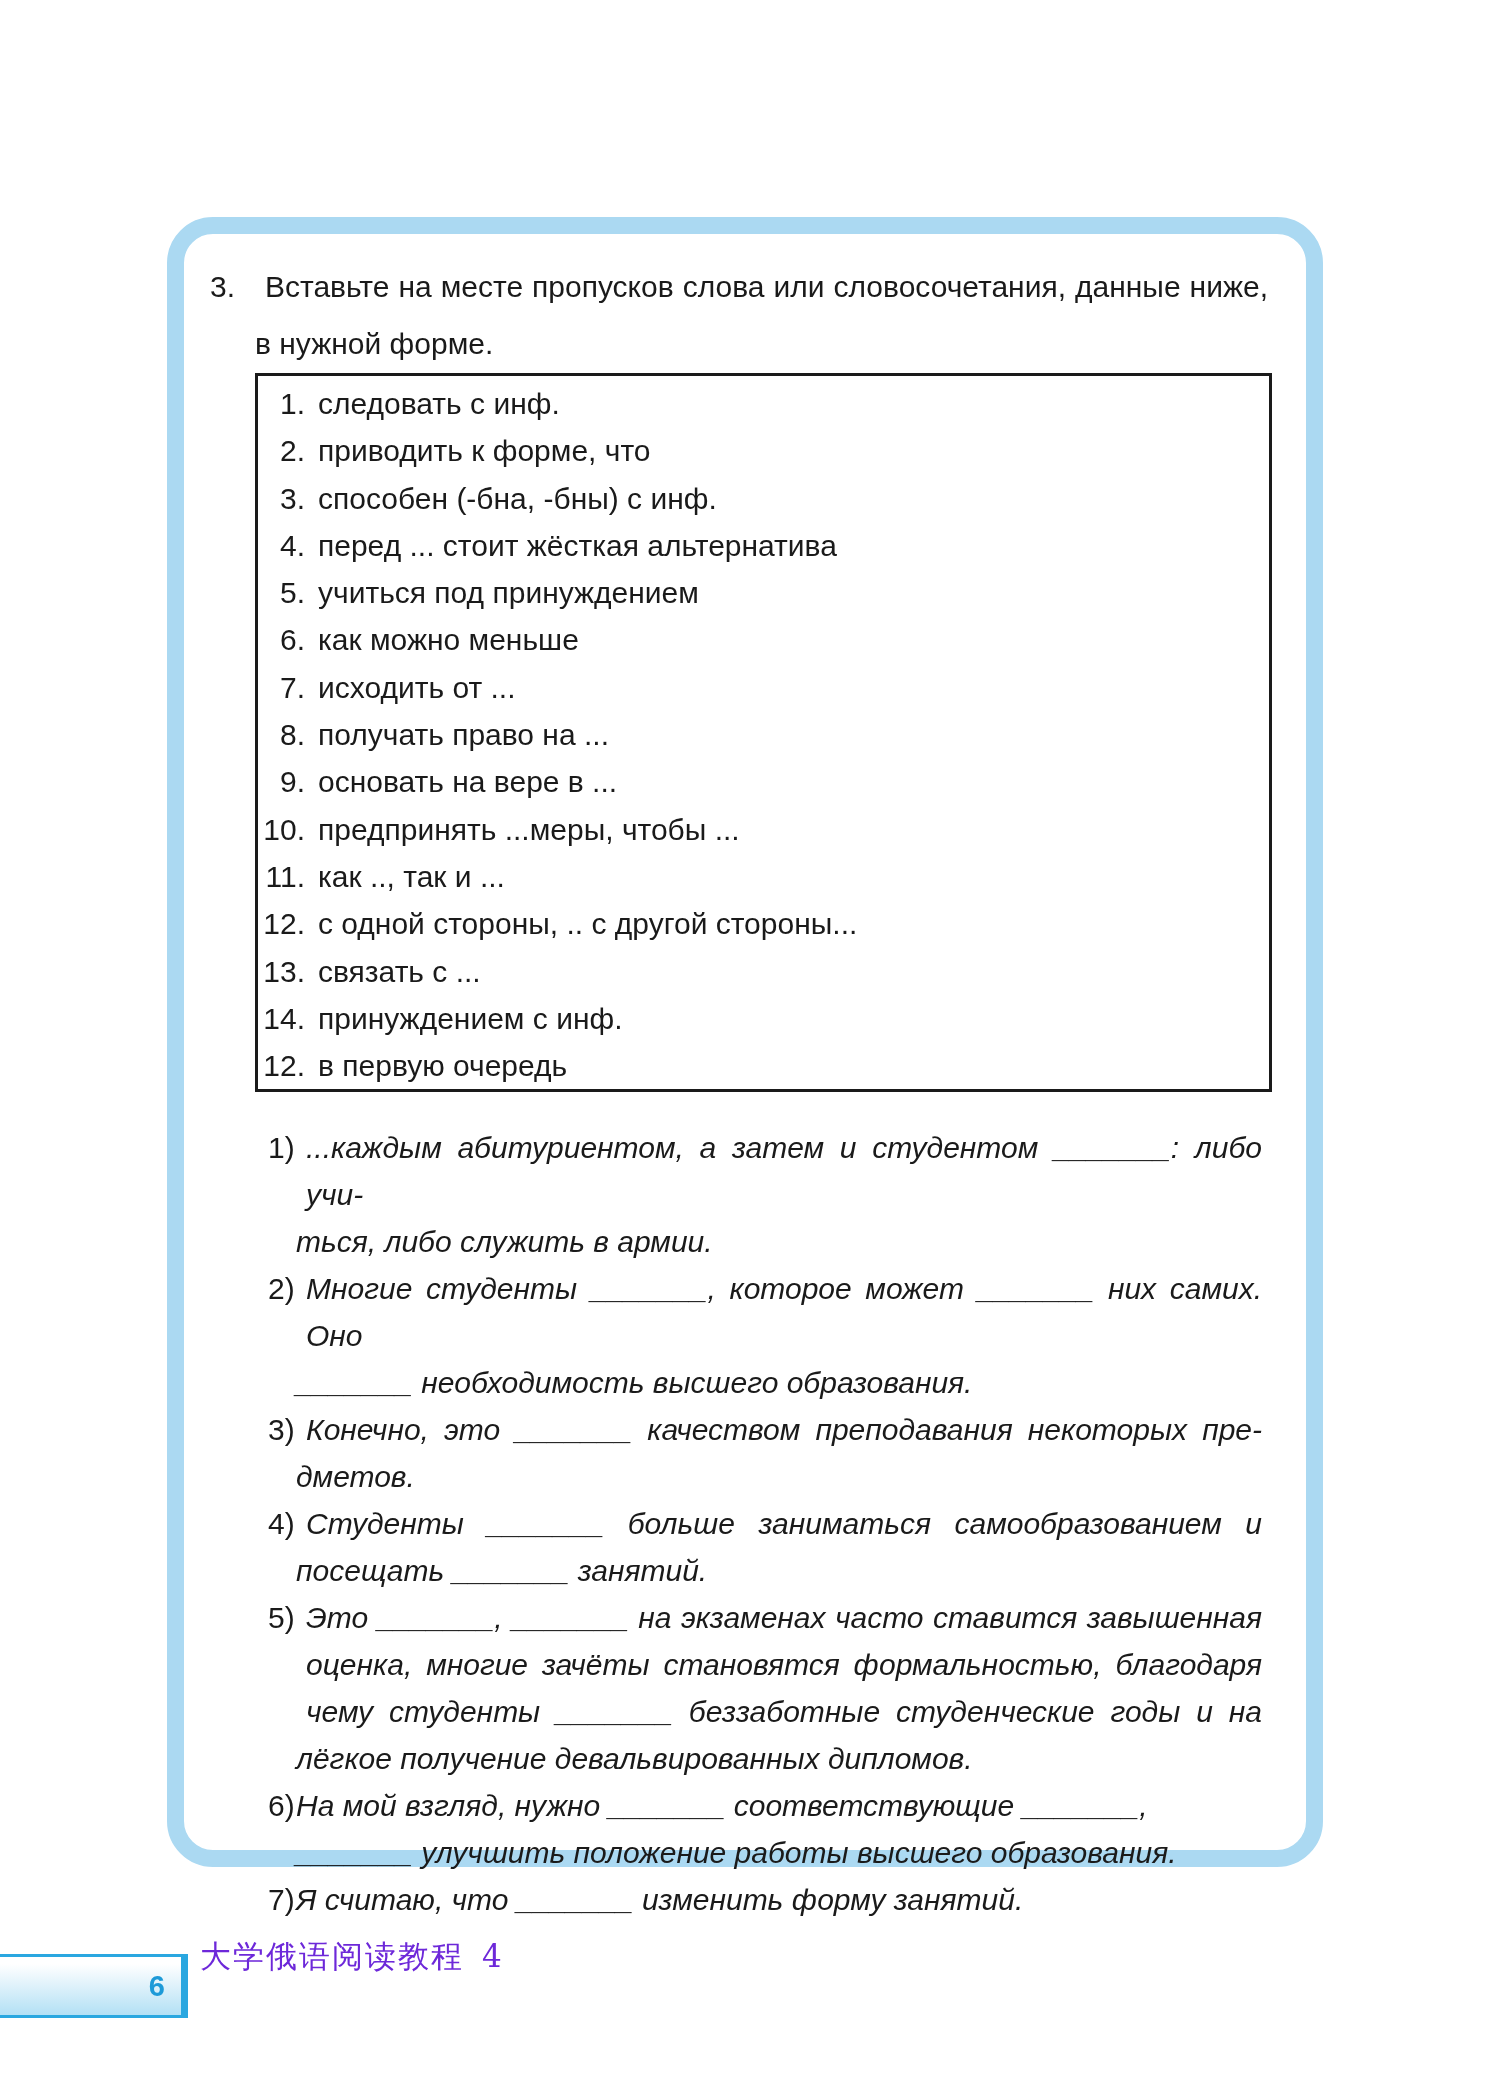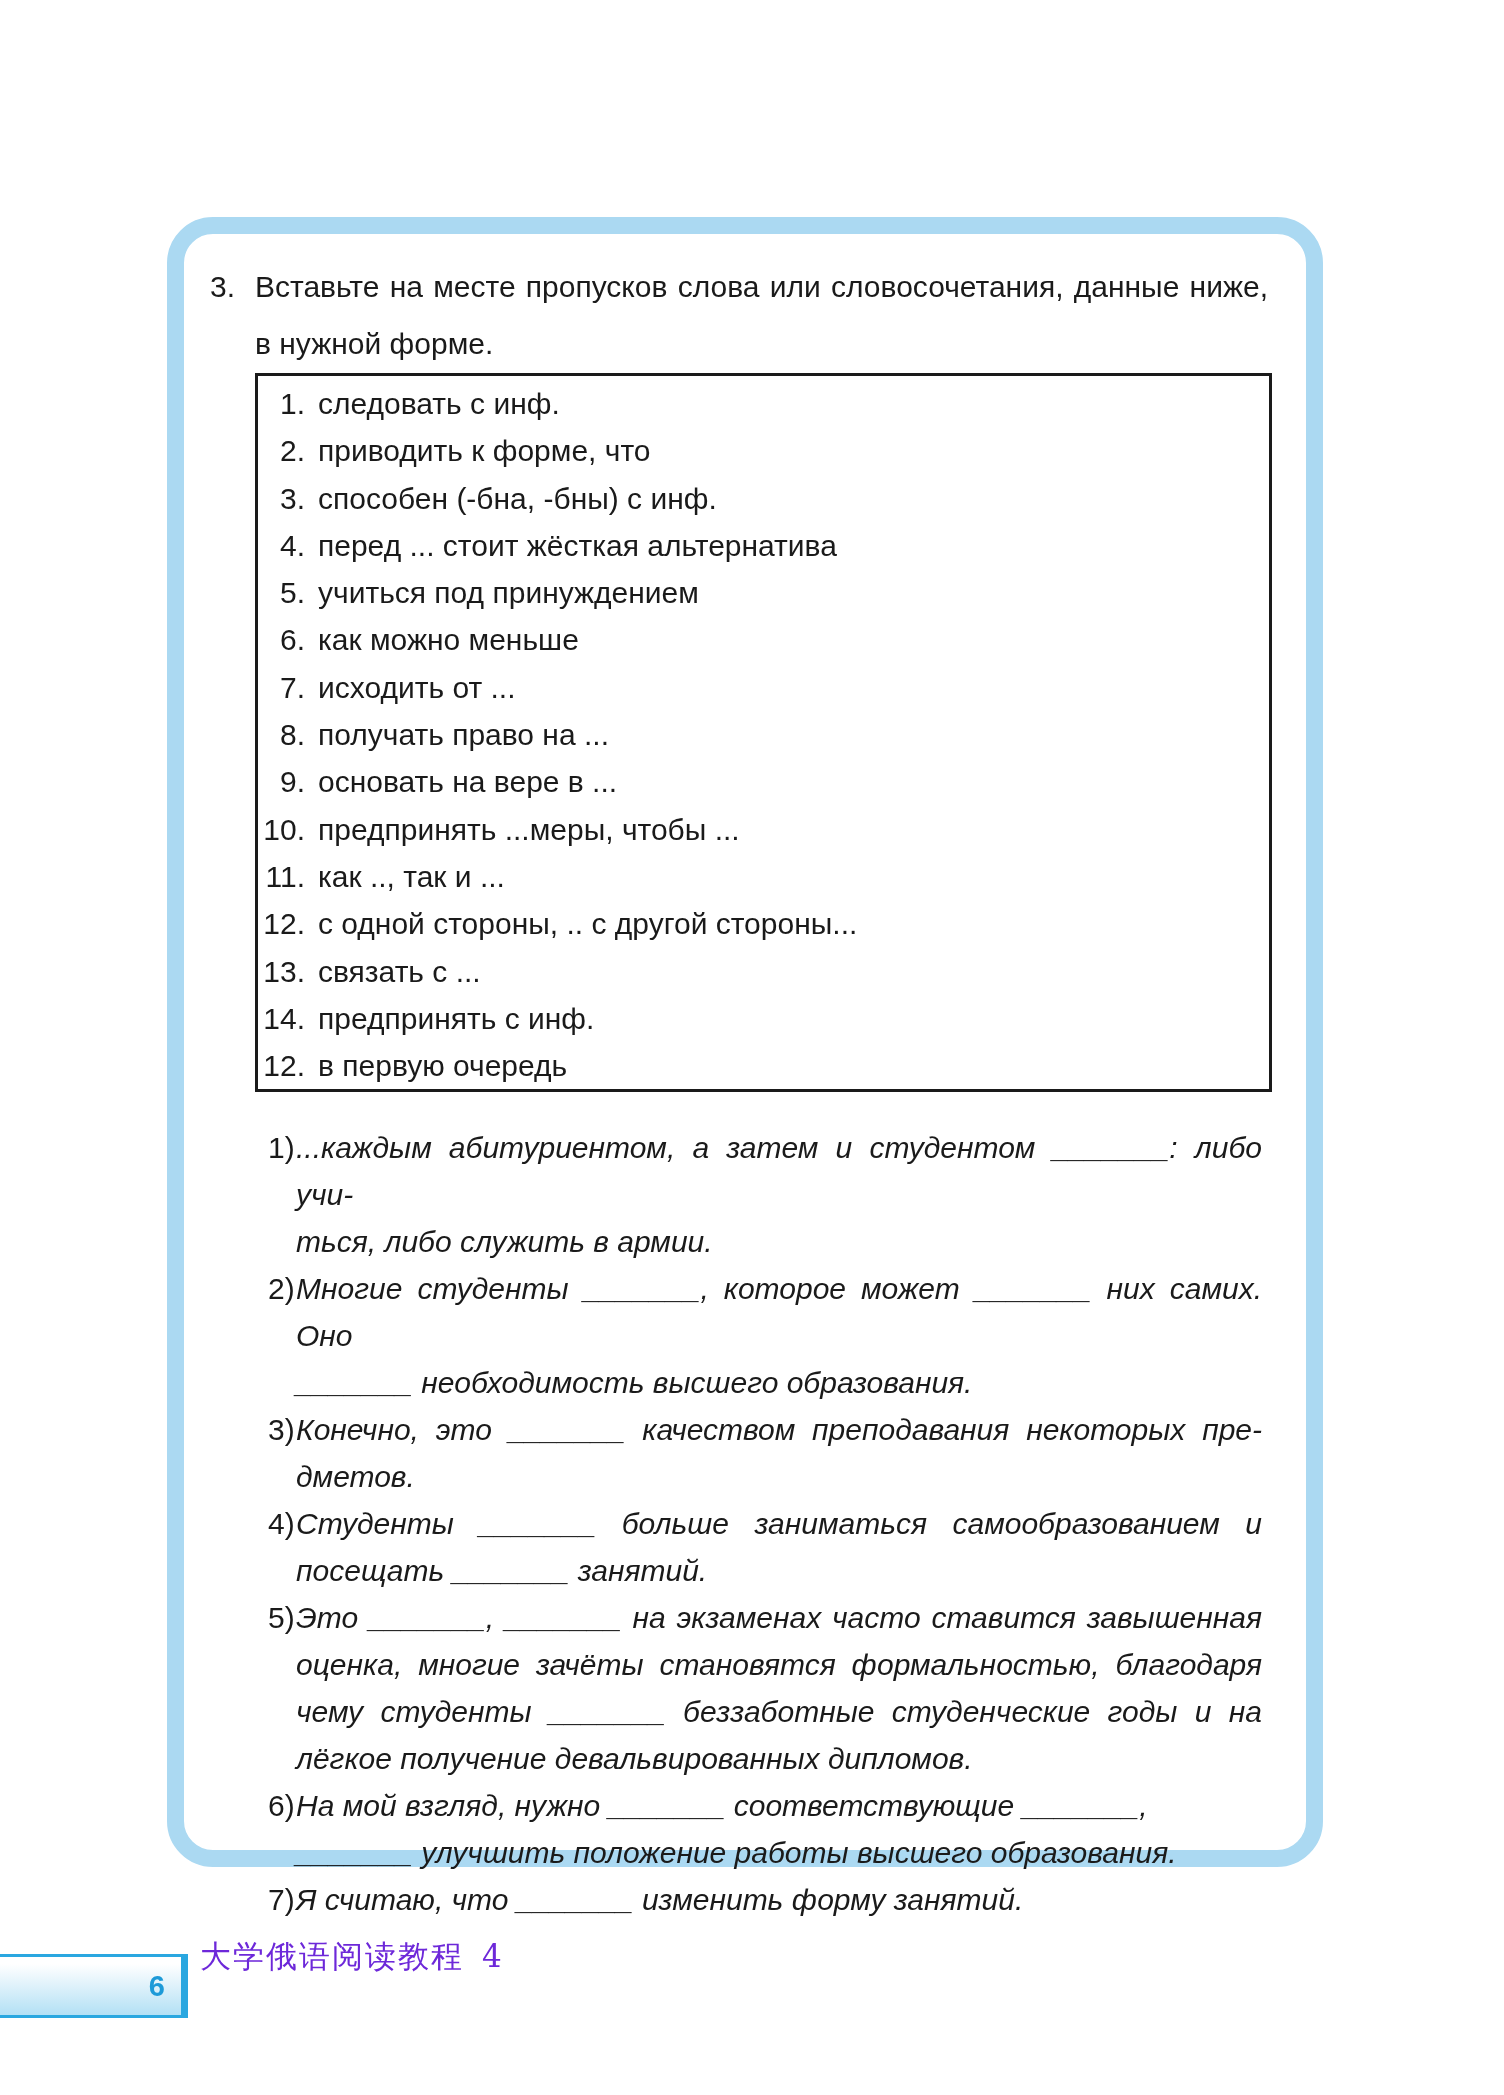--- a/index.html
+++ b/index.html
@@ -30,21 +30,21 @@
     left: 26px;
     top: 24px;
     display: flex;
     font-size: 30px;
     line-height: 57px;
     white-space: nowrap;
   }
   .title-num { width: 45px; flex: none; }
   .title-lines { width: 1013px; flex: none; white-space: normal; }
   .line { min-height: 1em; }
-  .line.full { text-align: justify; text-align-last: justify; }
+  .line.full { text-align: justify; text-align-last: justify; margin-left: 10px; }
   
   .word-box {
     position: absolute;
     left: 71px;
     top: 139px;
     width: 1017px;
     height: 719px;
     box-sizing: border-box;
     border: 3px solid #1a1a1a;
     padding-top: 4px;
@@ -178,21 +178,21 @@
     <span class="word-text">с одной стороны, .. с другой стороны...</span>
   </div>
 
   <div class="word-row">
     <span class="word-num">13.</span>
     <span class="word-text">связать с ...</span>
   </div>
 
   <div class="word-row">
     <span class="word-num">14.</span>
-    <span class="word-text">предпринять с инф.</span>
+    <span class="word-text">принуждением с инф.</span>
   </div>
 
   <div class="word-row">
     <span class="word-num">12.</span>
     <span class="word-text">в первую очередь</span>
   </div>
 </div>
 
     <div class="sentences" id="sentences">
   <div class="sentence">

